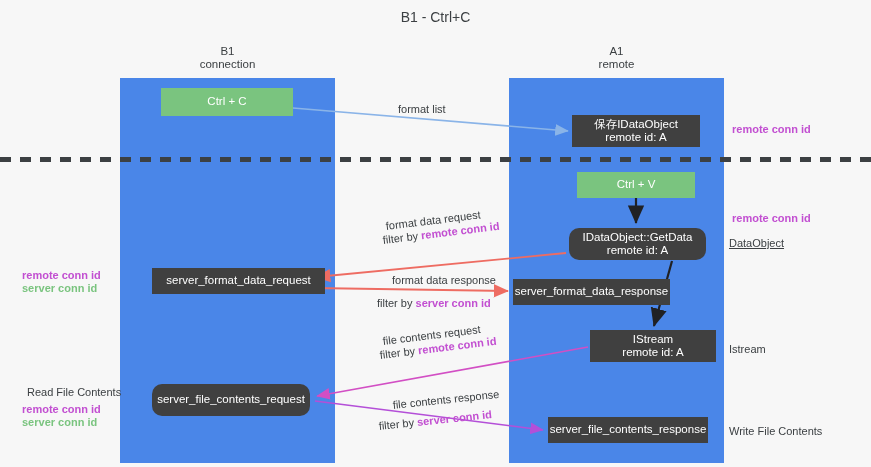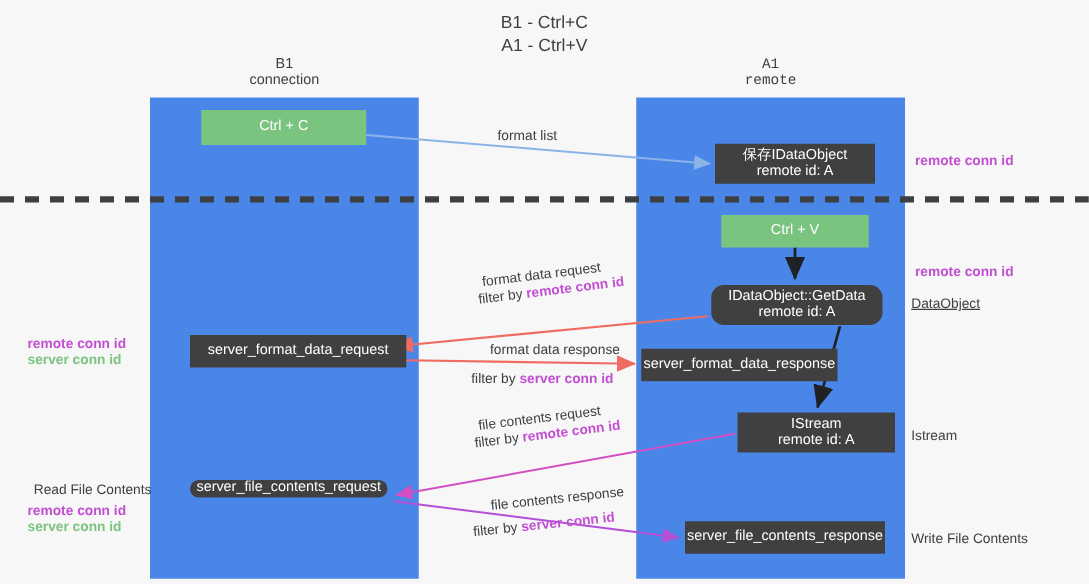--- a/index.html
+++ b/index.html
@@ -16,21 +16,21 @@
   .column{position:absolute;background:#4a86e8;}
   #col-b1{left:120px;top:78px;width:215px;height:385px;}
   #col-a1{left:509px;top:78px;width:215px;height:385px;}
 
   
   .col-head{
     position:absolute;text-align:center;width:215px;
     font-size:11.5px;line-height:13px;color:#3c4043;
   }
   #head-b1{left:120px;top:45px;}
-  #head-a1{left:509px;top:45px;font-family:Liberation Mono, monospace;}
+  #head-a1{left:509px;top:45px;}
   .col-head .l2{display:block;}
 
   
   #title{
     position:absolute;left:0;top:8px;width:871px;text-align:center;
     font-size:14px;line-height:19px;color:#3c4043;
   }
   #title span{display:block;}
 
   
@@ -44,21 +44,21 @@
   .box.orange{background:#404040;}
   .box .l2{display:block;}
 
   #box-ctrlc{left:161px;top:88px;width:132px;height:28px;}
   #box-save-ido{left:572px;top:115px;width:128px;height:32px;}
   #box-ctrlv{left:577px;top:172px;width:118px;height:26px;}
   #box-getdata{left:569px;top:228px;width:137px;height:32px;border-radius:10px;}
   #box-sfdreq{left:152px;top:268px;width:173px;height:26px;}
   #box-sfdresp{left:513px;top:279px;width:157px;height:26px;}
   #box-istream{left:590px;top:330px;width:126px;height:32px;}
-  #box-sfcreq{left:152px;top:384px;width:158px;height:14px;border-radius:10px;}
+  #box-sfcreq{left:152px;top:384px;width:158px;height:32px;border-radius:10px;}
   #box-sfcresp{left:548px;top:417px;width:160px;height:26px;}
 
   
   #divider{
     position:absolute;left:0;top:157px;width:871px;height:5px;
     background:repeating-linear-gradient(to right,#3c4043 0 11px,transparent 11px 20px);
   }
 
   
   #arrows{position:absolute;left:0;top:0;width:871px;height:467px;}
@@ -95,21 +95,20 @@
   #side-left-rc2{left:22px;top:402px;}
   #side-left-sc2{left:22px;top:415px;}
 </style>
 </head>
 <body>
 
 <div id="stage">
 
   <div id="title">
     <span>B1 - Ctrl+C</span>
-    <span>A1 - Ctrl+V</span>
   </div>
 
   <div id="head-b1" class="col-head">
     <span>B1</span>
     <span class="l2">connection</span>
   </div>
   <div id="head-a1" class="col-head">
     <span>A1</span>
     <span class="l2">remote</span>
   </div>

